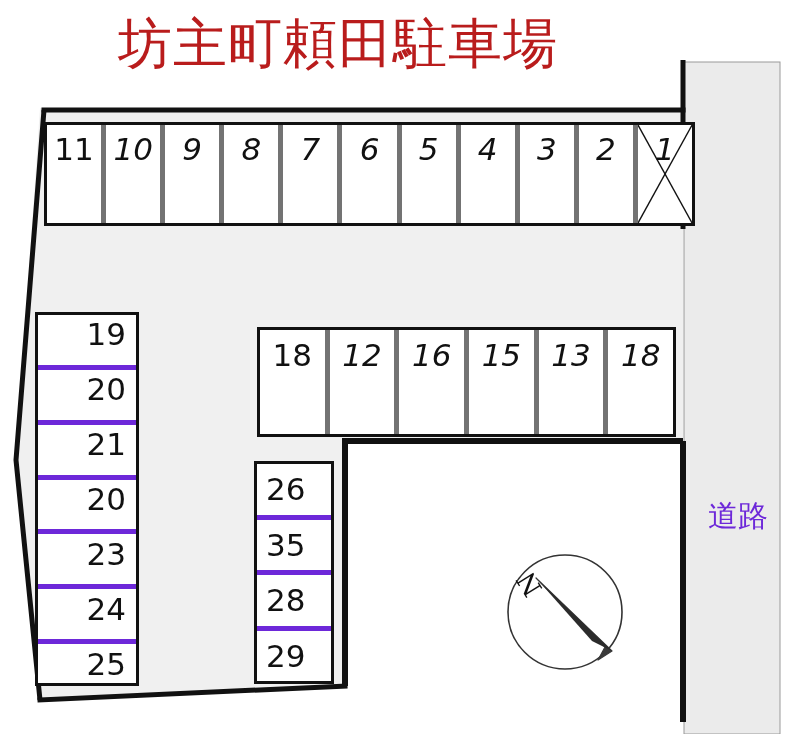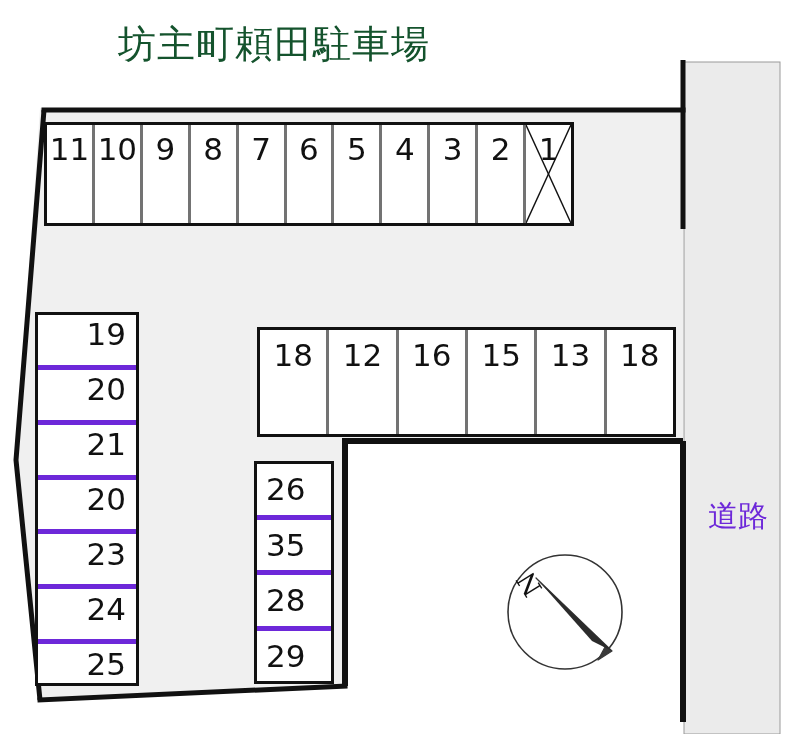--- a/index.html
+++ b/index.html
@@ -20,24 +20,24 @@
   }
 
   
   #site-title {
     position: absolute;
     left: 118px;
     top: 14px;
     width: 560px;
     height: 60px;
     font-family: "DejaVu Sans", "Liberation Sans", sans-serif;
-    font-size: 38px;
+    font-size: 54px;
     font-weight: 500;
     letter-spacing: 1px;
-    color: #14532d;
+    color: #b91c1c;
     line-height: 60px;
     white-space: nowrap;
   }
 
   
   #base-layer {
     position: absolute;
     left: 0;
     top: 0;
     width: 796px;
@@ -56,35 +56,36 @@
   .stall-block.col { flex-direction: column; }
 
   .stall {
     position: relative;
     box-sizing: border-box;
     background: #ffffff;
     overflow: hidden;
   }
   
   .stall-block.row > .stall + .stall {
-    border-left: 3px solid #737373;
+    border-left: 5px solid #737373;
+    font-style: italic;
   }
   .stall-block.col > .stall + .stall {
     border-top: 5px solid #6d28d9;
   }
 
   .stall-num {
     position: absolute;
     font-family: "DejaVu Sans", "Liberation Sans", sans-serif;
     color: #111111;
     line-height: 1;
   }
 
   
-  #block-top { left: 44px; top: 122px; width: 530px; height: 104px; }
+  #block-top { left: 44px; top: 122px; width: 651px; height: 104px; }
   #block-top .stall { flex: 1 1 0; }
   #block-top .stall-num {
     top: 9px; left: 0; right: 0;
     text-align: center;
     font-size: 31px;
   }
 
   
   #block-mid { left: 257px; top: 327px; width: 419px; height: 110px; }
   #block-mid .stall { flex: 1 1 0; }

